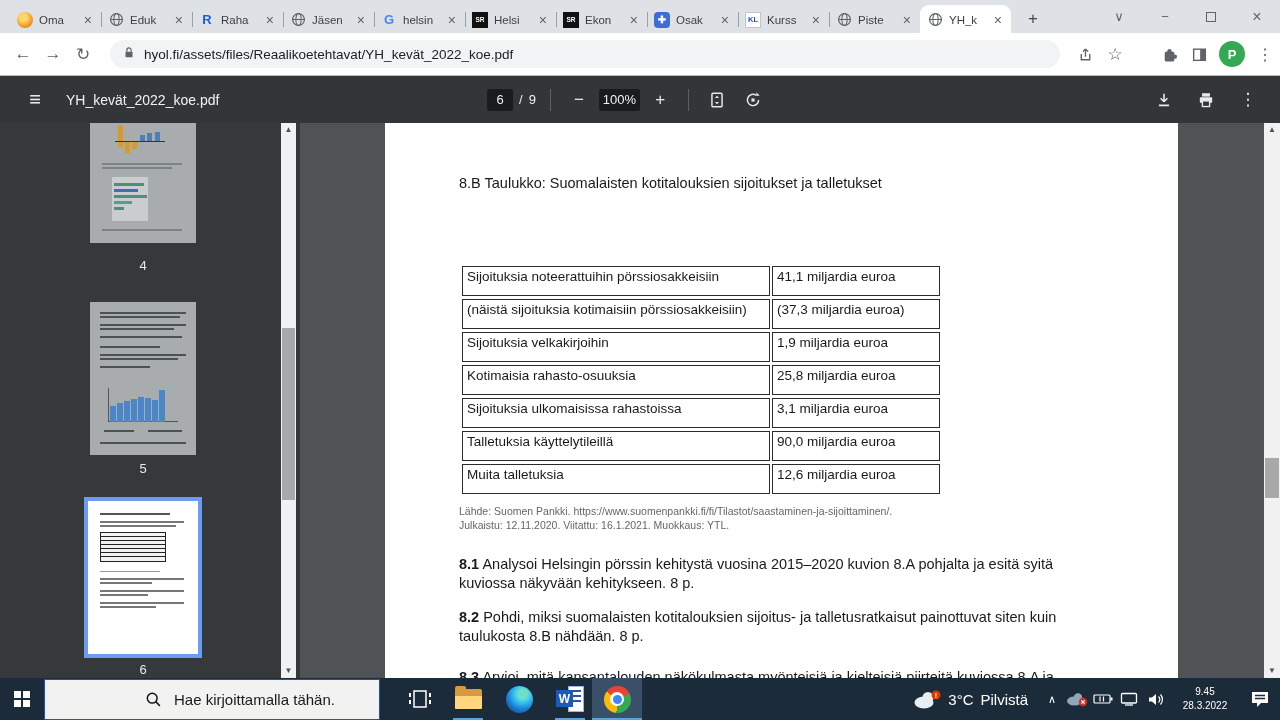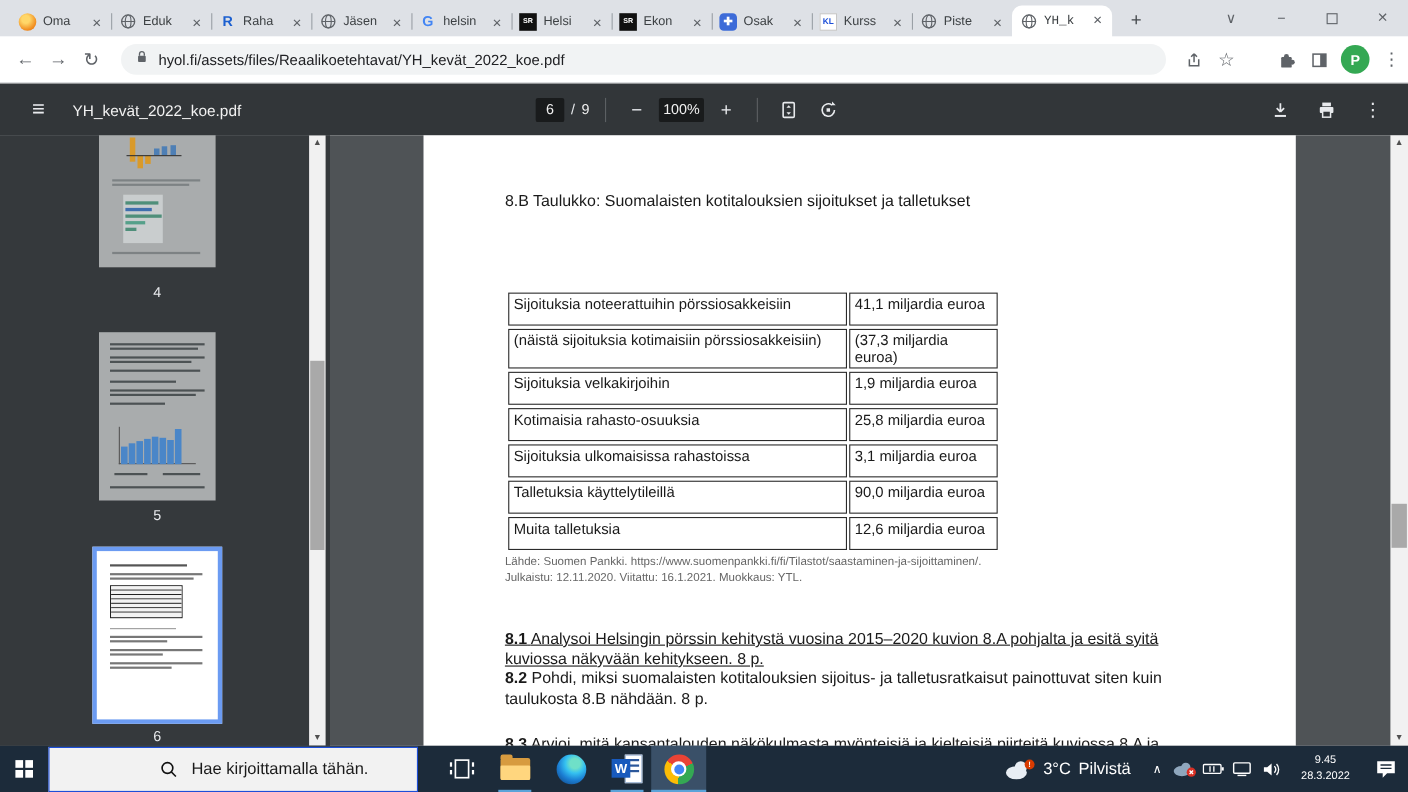--- a/index.html
+++ b/index.html
@@ -3,21 +3,21 @@
 <meta charset="utf-8">
 <style>
   * { margin:0; padding:0; box-sizing:border-box; }
   html,body { width:1280px; height:720px; overflow:hidden; }
   .screen { position:relative; width:1280px; height:720px; font-family:"Liberation Sans", sans-serif; background:#fff; overflow:hidden; }
 
   
   .tabstrip { position:absolute; left:0; top:0; width:1280px; height:34px; background:#dee1e6; display:flex; align-items:flex-end; padding-left:10px; }
   .tab { position:relative; width:91px; height:29px; display:flex; align-items:center; padding:0 7px; color:#3c4043; }
   .tab:not(.active):not(:first-child)::before { content:""; position:absolute; left:0; top:7px; height:15px; width:1px; background:#9aa0a6; }
-  .tab.active { background:#fff; border-radius:9px 9px 0 0;font-family:Liberation Mono, monospace; }
+  .tab.active { background:#fff; border-radius:9px 9px 0 0; }
   .tab.active::before { display:none; }
   .tab-label { flex:1; font-size:11.5px; white-space:nowrap; overflow:hidden; margin-left:6px; }
   .tab-close { font-size:14px; color:#5f6368; padding:0 2px; line-height:14px; cursor:pointer; }
   .fav { width:16px; height:16px; flex:0 0 16px; display:flex; align-items:center; justify-content:center; font-weight:bold; }
   .fav svg { display:block; }
   .fav.fla { border-radius:50%; background:radial-gradient(circle at 40% 35%, #ffd769 25%, #f08a1d 70%, #d9650c); }
   .fav.frr { color:#1b5fd0; font-size:13px; }
   .fav.fgg { color:#4285f4; font-size:13px; }
   .fav.fsr { background:#111; color:#fff; font-size:6.5px; letter-spacing:0; }
   .fav.fkl { background:#fff; border:1px solid #c6c6c6; color:#1d4fd8; font-size:7.5px; }
@@ -63,21 +63,21 @@
   .scrollbar { position:absolute; top:0; width:15px; height:555px; background:#f1f1f1; }
   .sb-arrow { position:absolute; left:0; width:15px; height:14px; color:#505050; font-size:8px; text-align:center; line-height:14px; cursor:pointer; }
   .sb-thumb { position:absolute; left:1px; width:13px; background:#a9a9a9; cursor:pointer; }
 
   .page { position:absolute; left:385px; top:0; width:793px; height:555px; background:#fff; overflow:hidden; color:#1a1a1a; }
   .p-head { position:absolute; left:74px; top:52px; font-size:14.5px; }
   .p-intro { position:absolute; left:74px; top:90px; width:632px; font-size:14.5px; line-height:17.5px; }
   .p-table { position:absolute; left:75px; top:140px; border-collapse:separate; border-spacing:2px 3px; }
   .p-table td { border:1px solid #2b2b2b; font-size:13.5px; vertical-align:top; padding:2px 4px; height:30px; background:#fff; }
   .p-table td.c1 { width:308px; }
-  .p-table td.c2 { width:135px;margin-top:36px; }
+  .p-table td.c2 { width:168px;margin-top:36px; }
   .p-src { position:absolute; left:74px; font-size:10.5px; color:#666; line-height:13.5px; }
   .task { position:absolute; left:74px; width:636px; font-size:14.5px; line-height:19px; }
   .tnum { font-weight:bold; }
 
   
   .taskbar { position:absolute; left:0; top:678px; width:1280px; height:42px; background:#1c2b3a; }
   .startbtn { position:absolute; left:0; top:0; width:44px; height:42px; display:flex; align-items:center; justify-content:center; cursor:pointer; }
   .winlogo { display:grid; grid-template-columns:7px 7px; grid-template-rows:7px 7px; gap:1.5px; }
   .winlogo span { background:#fff; }
   .searchbox { position:absolute; left:44px; top:1px; width:336px; height:41px; background:#f2f2f2; border:1px solid #1d4ed8; display:flex; align-items:center; }
@@ -399,21 +399,21 @@
           <tr>
             <td class="c1">Muita talletuksia</td>
             <td class="c2">12,6 miljardia euroa</td>
           </tr>
         </tbody>
       </table>
 
       <div class="p-src" style="top:382px;">Lähde: Suomen Pankki. https://www.suomenpankki.fi/fi/Tilastot/saastaminen-ja-sijoittaminen/.</div>
       <div class="p-src" style="top:396px;">Julkaistu: 12.11.2020. Viitattu: 16.1.2021. Muokkaus: YTL.</div>
 
-      <p class="task" style="top:449px;text-decoration:underline;"><span class="tnum">8.1</span> <span>Analysoi Helsingin pörssin kehitystä vuosina 2015–2020 kuvion 8.A pohjalta ja esitä syitä kuviossa näkyvään kehitykseen. 8 p.</span></p>
+      <p class="task" style="top:432px;"><span class="tnum">8.1</span> <span>Analysoi Helsingin pörssin kehitystä vuosina 2015–2020 kuvion 8.A pohjalta ja esitä syitä kuviossa näkyvään kehitykseen. 8 p.</span></p>
       <p class="task" style="top:485px;"><span class="tnum">8.2</span> <span>Pohdi, miksi suomalaisten kotitalouksien sijoitus- ja talletusratkaisut painottuvat siten kuin taulukosta 8.B nähdään. 8 p.</span></p>
       <p class="task" style="top:545px;"><span class="tnum">8.3</span> <span>Arvioi, mitä kansantalouden näkökulmasta myönteisiä ja kielteisiä piirteitä kuviossa 8.A ja taulukossa</span></p>
     </div>
 
     <div class="scrollbar" style="left:1264px;width:16px;">
       <div class="sb-arrow" style="top:0;width:16px;">▲</div>
       <div class="sb-thumb" style="top:335px;height:40px;width:14px;"></div>
       <div class="sb-arrow" style="bottom:0;width:16px;">▼</div>
     </div>
   </div>

